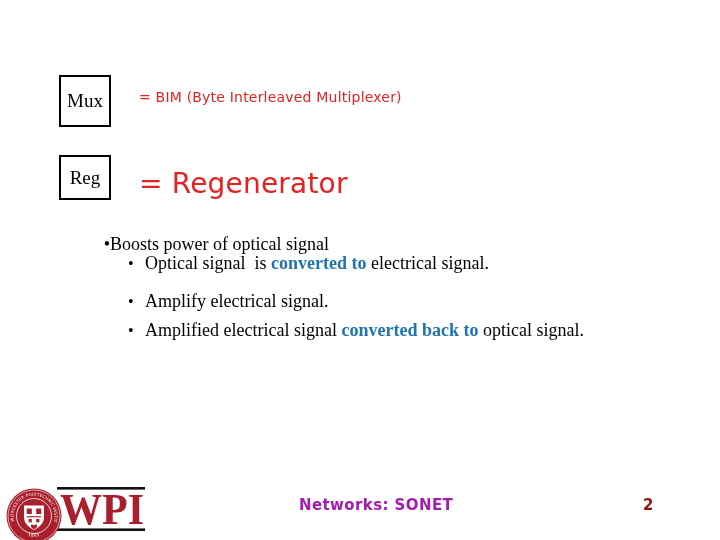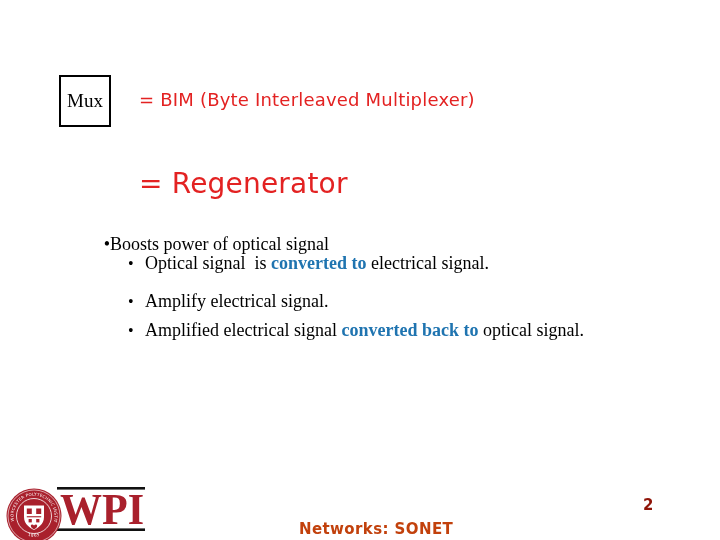--- a/index.html
+++ b/index.html
@@ -27,21 +27,21 @@
   .box-reg { left: 59px; top: 155px; width: 48px; height: 41px; }
 
   
   .def-text {
     position: absolute;
     font-family: "DejaVu Sans", sans-serif;
     color: #E32222;
     white-space: pre;
     letter-spacing: 0.2px;
   }
-  .def-mux { left: 139px; top: 89px;  font-size: 18px; }
+  .def-mux { left: 139px; top: 89px;  font-size: 14px; }
   .def-reg { left: 139px; top: 167px; font-size: 28px; }
 
   
   .bullet-line {
     position: absolute;
     font-family: "Liberation Serif", serif;
     font-size: 18px;
     line-height: 22px;
     color: #000;
     white-space: pre;
@@ -51,25 +51,25 @@
   .b-main .dot { width: 18px; }
   .b-sub1 { left: 128px; top: 252px; }
   .b-sub2 { left: 128px; top: 290px; }
   .b-sub3 { left: 128px; top: 319px; }
   .b-sub1 .dot, .b-sub2 .dot, .b-sub3 .dot { width: 17px; font-size: 16px; }
   .hl { color: #1F74B0; font-weight: bold; }
 
   
   .footer-title {
     position: absolute;
-    left: 299px; top: 520px;
+    left: 299px; top: 496px;
     font-family: "DejaVu Sans", sans-serif;
     font-weight: bold;
     font-size: 15px;
-    color: #c2410c;
+    color: #a21caf;
     letter-spacing: 0.4px;
   }
   .page-number {
     position: absolute;
     left: 643px; top: 496px;
     font-family: "DejaVu Sans", sans-serif;
     font-weight: bold;
     font-size: 15px;
     color: #8F1408;
   }
@@ -82,20 +82,23 @@
 </head>
 <body>
 
 <div class="slide">
 
   <div class="def-box box-mux">
     <span>Mux</span>
   </div>
   <div class="def-text def-mux">= BIM (Byte Interleaved Multiplexer)</div>
 
+  <div class="def-box box-reg">
+    <span>Reg</span>
+  </div>
   <div class="def-text def-reg">= Regenerator</div>
 
   <div class="bullet-line b-main"><span class="dot">•</span><span>Boosts power of optical signal</span></div>
 
   <div class="bullet-line b-sub1"><span class="dot">•</span><span>Optical signal  is </span><span class="hl">converted to</span><span> electrical signal.</span></div>
 
   <div class="bullet-line b-sub3"><span class="dot">•</span><span>Amplified electrical signal </span><span class="hl">converted back to</span><span> optical signal.</span></div>
 
   <div class="bullet-line b-sub2"><span class="dot">•</span><span>Amplify electrical signal.</span><span class="hl"></span><span></span></div>
 

